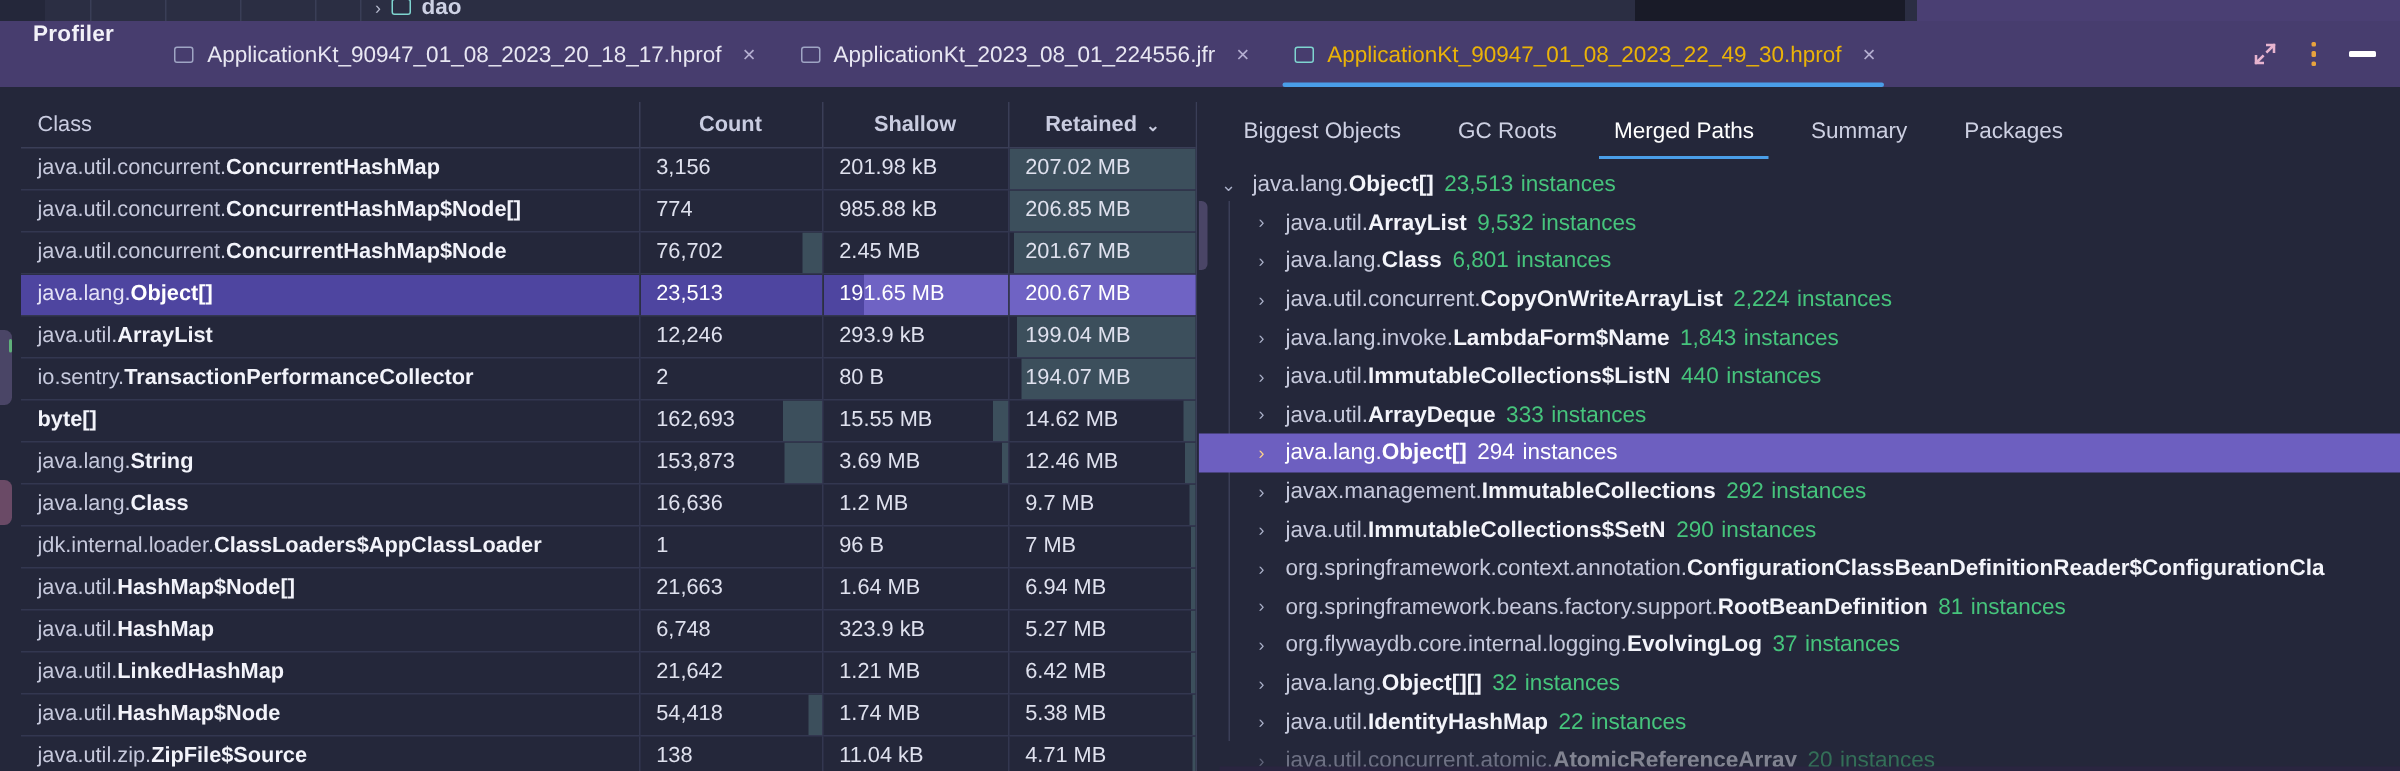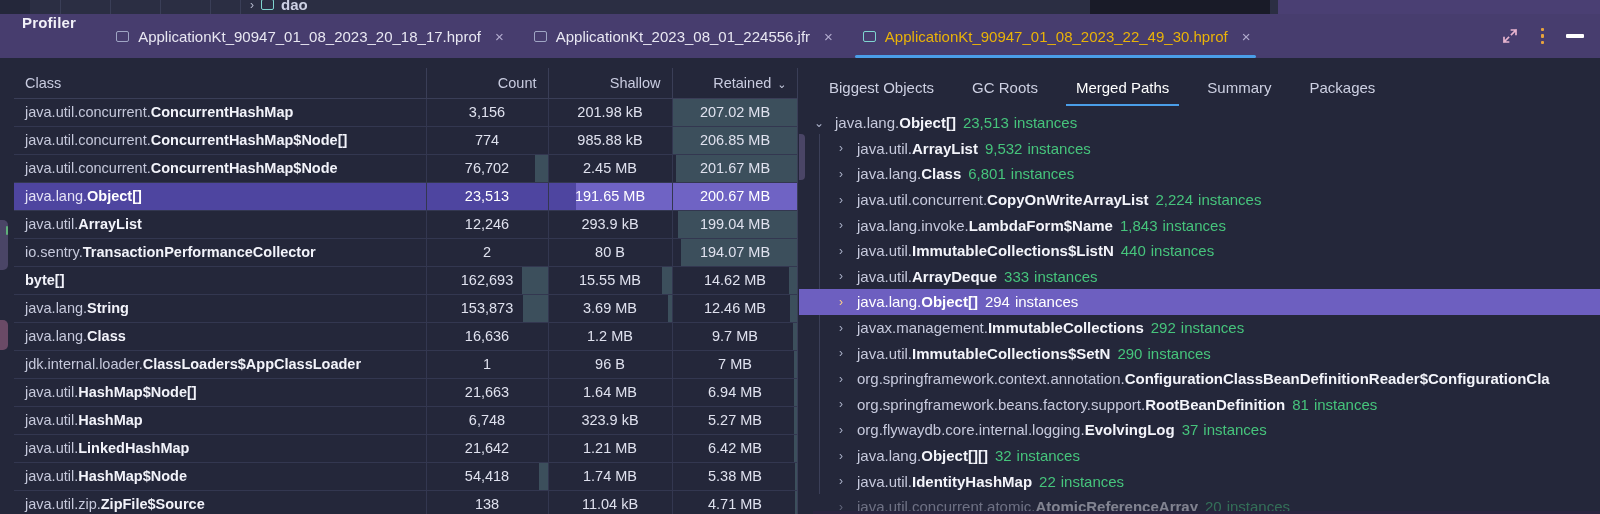--- a/index.html
+++ b/index.html
@@ -106,31 +106,31 @@
   .tbl col.c-count { width: 122px; }
   .tbl col.c-shallow { width: 124px; }
   .tbl col.c-retained { width: 126px; }
 
   .tbl th {
     height: 30px; font-size: 14.5px; font-weight: 400; color: #c9cce0;
     background: #24273a; text-align: left; padding: 0 11px;
     border-bottom: 1px solid #3a3e57; border-right: 1px solid #3a3e57;
     white-space: nowrap;
   }
-  .tbl th.num { text-align: right; }
+  .tbl th.num { text-align: center; font-weight: bold; }
   .tbl th.sorted { position: relative; }
   .tbl th .caret { font-size: 11px; color: #c9cce0; margin-left: 6px; }
 
   .tbl td {
     height: 28px; font-size: 14.5px; color: #dfe1ee;
     border-bottom: 1px solid #333750; border-right: 1px solid #333750;
     padding: 0 11px; white-space: nowrap; overflow: hidden;
     position: relative; background: #24273a;
   }
-  .tbl td.num { text-align: center; margin-top: 42px; }
+  .tbl td.num { text-align: left; margin-top: 42px; }
   .tbl td .val { position: relative; z-index: 2; }
   .tbl tr.sel td { background: #4e45a0; color: #ffffff; }
   .tbl tr.sel td.cls { color: #ffffff; }
 
   .bar {
     position: absolute; right: 0; top: 0; bottom: 0;
     background: #3c4f5c; z-index: 1;
   }
   tr.sel .bar { background: #6f63c4; }
 

